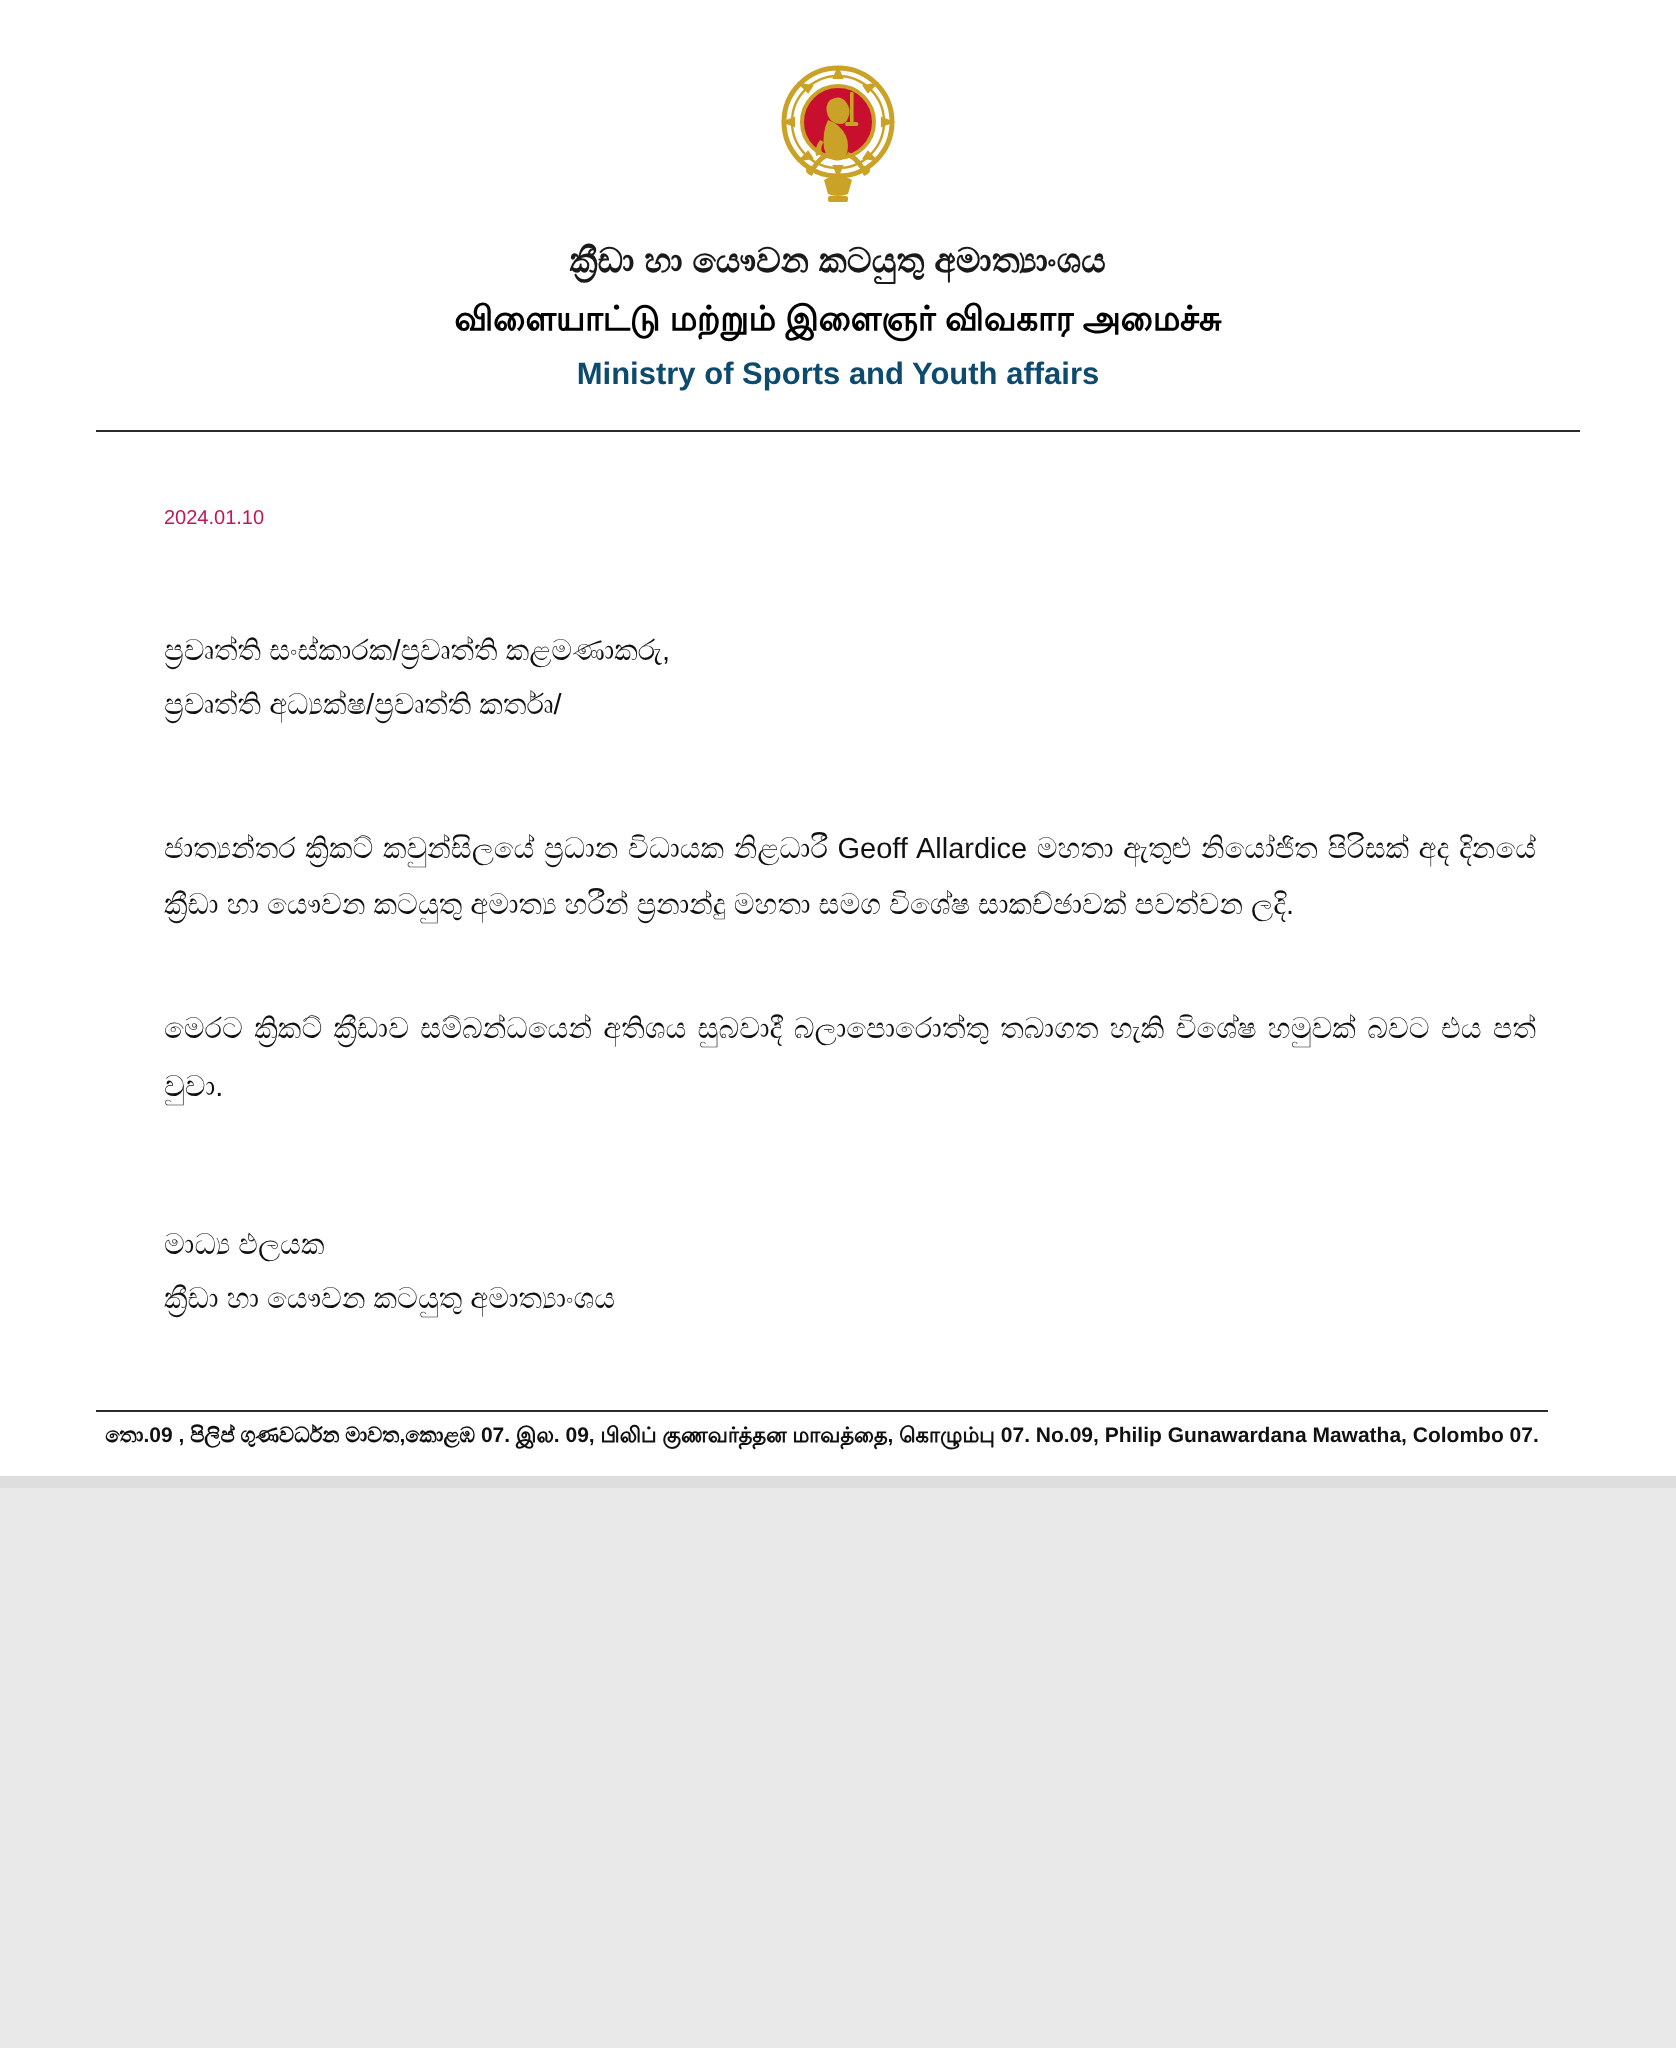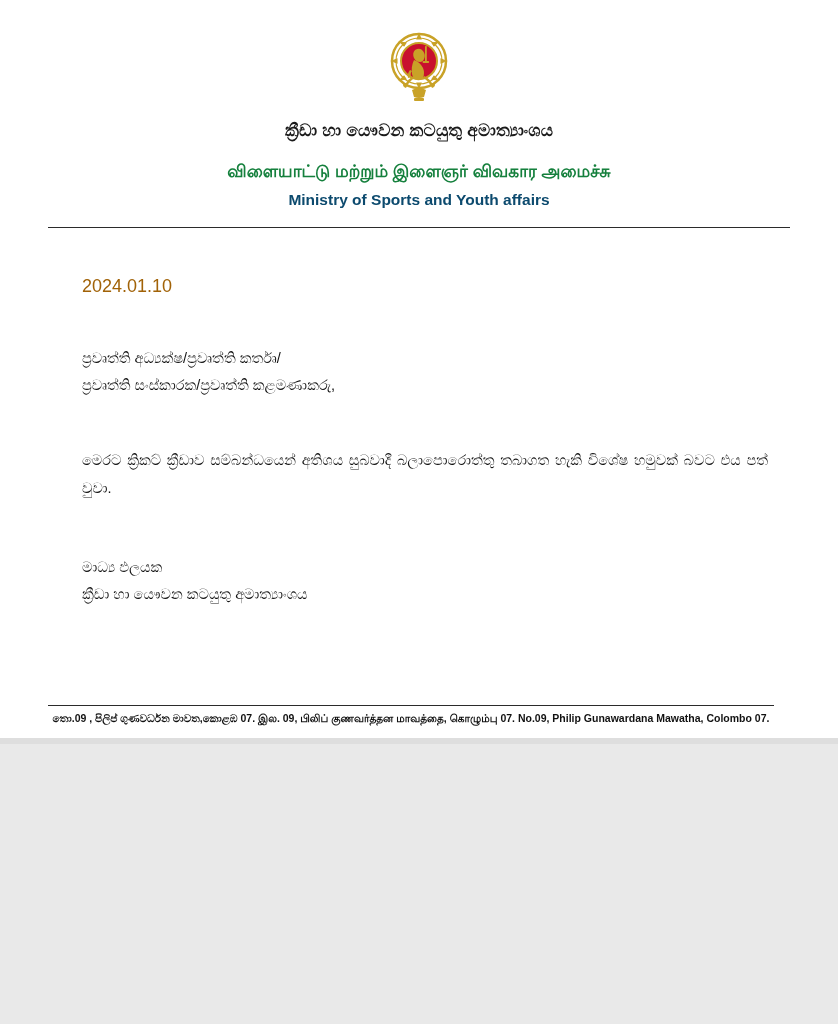--- a/index.html
+++ b/index.html
@@ -41,53 +41,53 @@
   .title-si {
     font-size: 17px;
     font-weight: bold;
     color: #1a1a1a;
     letter-spacing: 0.2px;
     line-height: 1.5;
   }
   .title-ta {
     font-size: 17px;
     font-weight: bold;
-    color: #15803d;
+    color: #000000;
     line-height: 1.5;
-    margin-top: 15px;
+    margin-top: 3px;
   }
   .title-en {
     font-size: 15.5px;
     font-weight: bold;
     color: #0c4a6e;
     line-height: 1.5;
     margin-top: 4px;
   }
   .header-rule {
     border-top: 1.5px solid #2b2b2b;
     margin: 16px 48px 0 48px;
   }
 
   
   .body-area {
     padding: 0 70px 0 82px;
     color: #111;
   }
   .doc-date {
-    margin-top: 48px;
-    font-size: 18px;
-    color: #a16207;
+    margin-top: 38px;
+    font-size: 10px;
+    color: #be185d;
   }
   .addressee {
     margin-top: 48px;
     font-size: 14.5px;
     line-height: 1.85;
   }
   .para {
-    margin-top: 47px;
+    margin-top: 34px;
     font-size: 14.5px;
     line-height: 1.95;
     text-align: justify;
   }
   .para.first { margin-top: 44px; }
   .signoff {
     margin-top: 52px;
     font-size: 14.5px;
     line-height: 1.85;
   }
@@ -170,24 +170,25 @@
     <div class="title-ta">விளையாட்டு மற்றும் இளைஞர் விவகார அமைச்சு</div>
     <div class="title-en">Ministry of Sports and Youth affairs</div>
   </div>
 
   <div class="header-rule"></div>
 
   <div class="body-area">
     <div class="doc-date">2024.01.10</div>
 
     <div class="addressee">
+      <div>ප්‍රවෘත්ති සංස්කාරක/ප්‍රවෘත්ති කළමණාකරු,</div>
       <div>ප්‍රවෘත්ති අධ්‍යක්ෂ/ප්‍රවෘත්ති කර්තෘ/</div>
-      <div>ප්‍රවෘත්ති සංස්කාරක/ප්‍රවෘත්ති කළමණාකරු,</div>
     </div>
 
+    <div class="para first">ජාත්‍යන්තර ක්‍රිකට් කවුන්සිලයේ ප්‍රධාන විධායක නිළධාරී Geoff Allardice මහතා ඇතුළු නියෝජිත පිරිසක් අද දිනයේ ක්‍රීඩා හා යෞවන කටයුතු අමාත්‍ය හරීන් ප්‍රනාන්දු මහතා සමග විශේෂ සාකච්ඡාවක් පවත්වන ලදි.</div>
     <div class="para">මෙරට ක්‍රිකට් ක්‍රීඩාව සම්බන්ධයෙන් අතිශය සුබවාදී බලාපොරොත්තු  තබාගත හැකි විශේෂ හමුවක් බවට එය පත් වුවා.</div>
 
     <div class="signoff">
       <div>මාධ්‍ය ඵලයක</div>
       <div>ක්‍රීඩා හා යෞවන කටයුතු අමාත්‍යාංශය</div>
     </div>
   </div>
 
   <div class="footer">
     <div class="footer-rule"></div>

